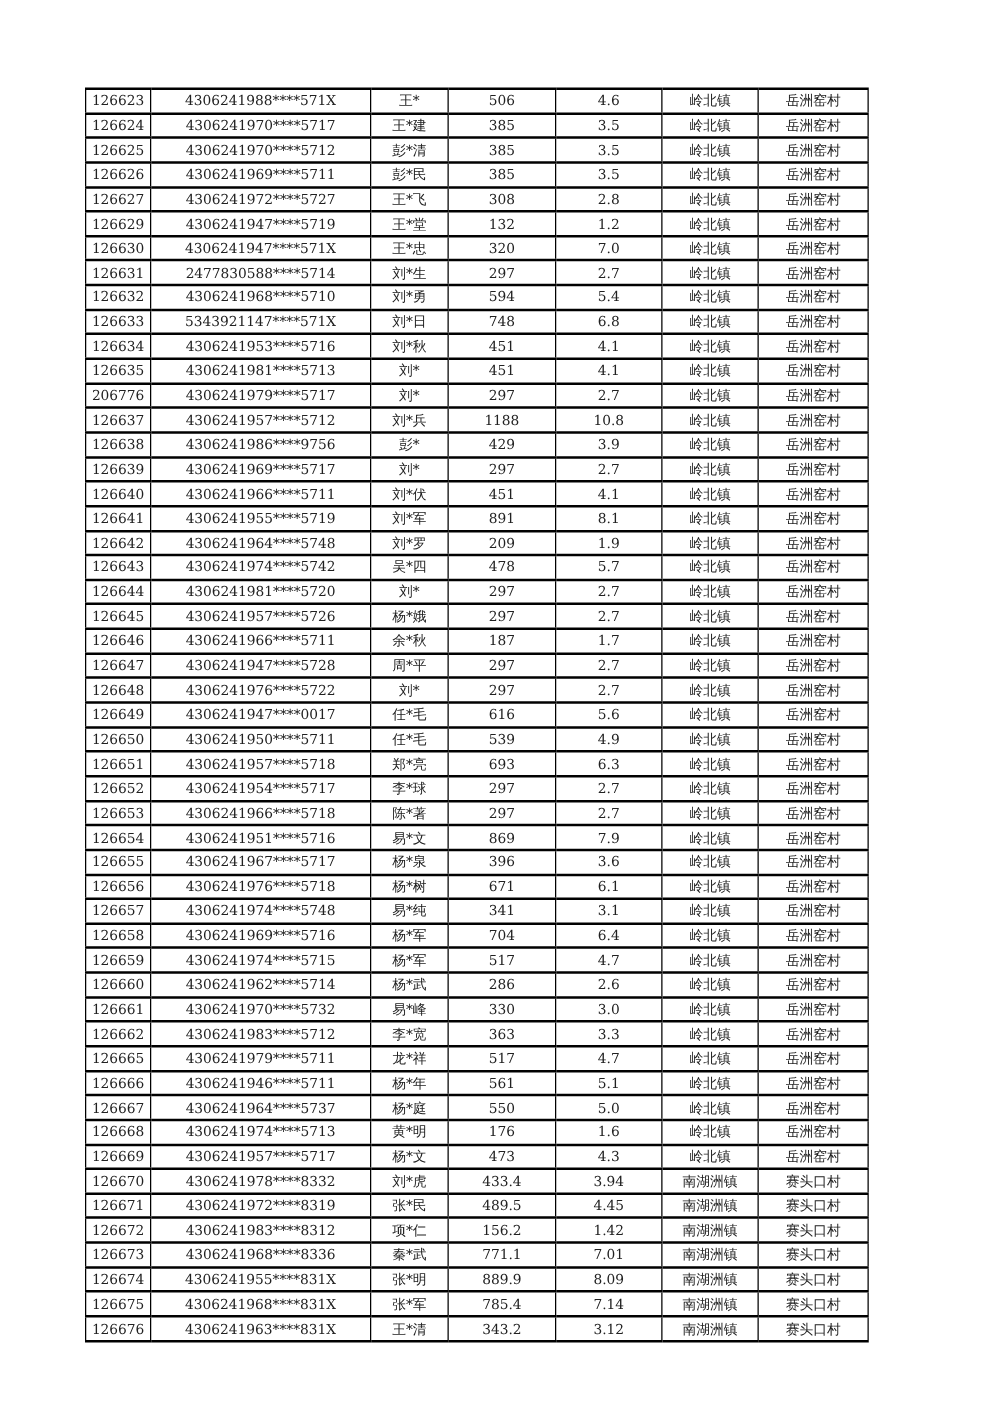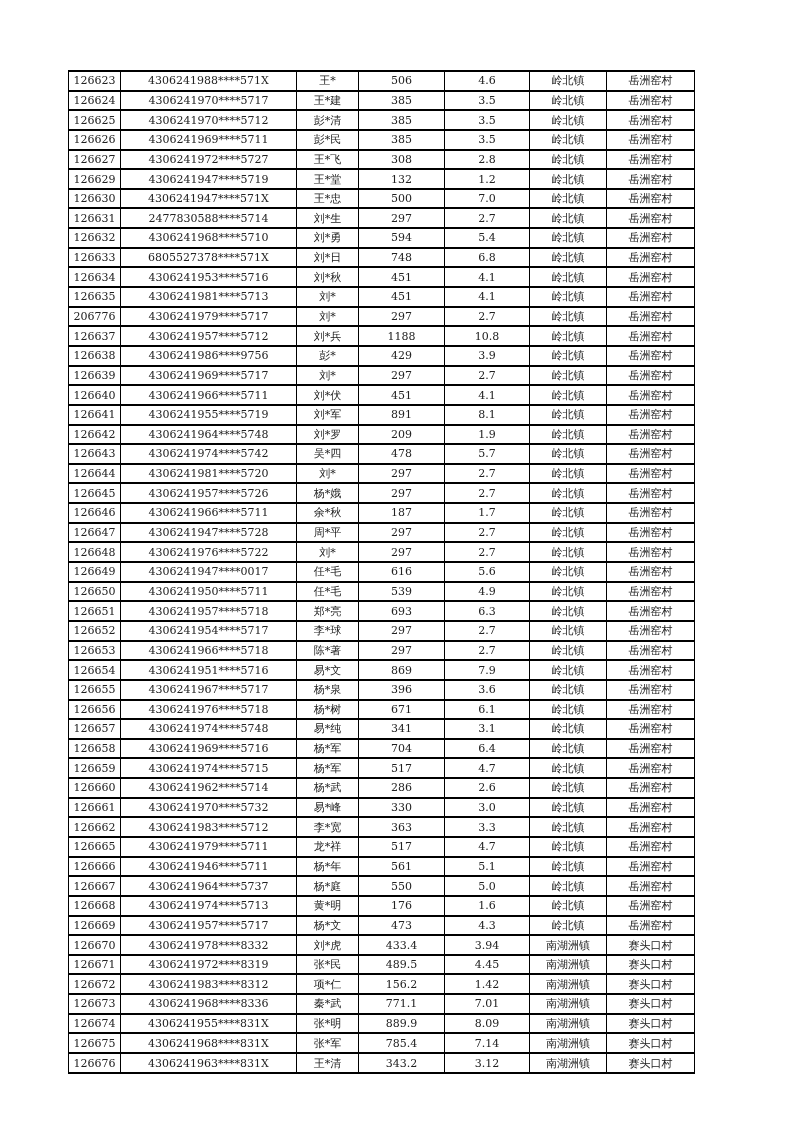--- a/index.html
+++ b/index.html
@@ -105,21 +105,21 @@
           <td>王*堂</td>
           <td>132</td>
           <td>1.2</td>
           <td>岭北镇</td>
           <td>岳洲窑村</td>
         </tr>
         <tr>
           <td>126630</td>
           <td>4306241947****571X</td>
           <td>王*忠</td>
-          <td>500</td>
+          <td>320</td>
           <td>7.0</td>
           <td>岭北镇</td>
           <td>岳洲窑村</td>
         </tr>
         <tr>
           <td>126631</td>
           <td>2477830588****5714</td>
           <td>刘*生</td>
           <td>297</td>
           <td>2.7</td>
@@ -130,21 +130,21 @@
           <td>126632</td>
           <td>4306241968****5710</td>
           <td>刘*勇</td>
           <td>594</td>
           <td>5.4</td>
           <td>岭北镇</td>
           <td>岳洲窑村</td>
         </tr>
         <tr>
           <td>126633</td>
-          <td>6805527378****571X</td>
+          <td>5343921147****571X</td>
           <td>刘*日</td>
           <td>748</td>
           <td>6.8</td>
           <td>岭北镇</td>
           <td>岳洲窑村</td>
         </tr>
         <tr>
           <td>126634</td>
           <td>4306241953****5716</td>
           <td>刘*秋</td>

